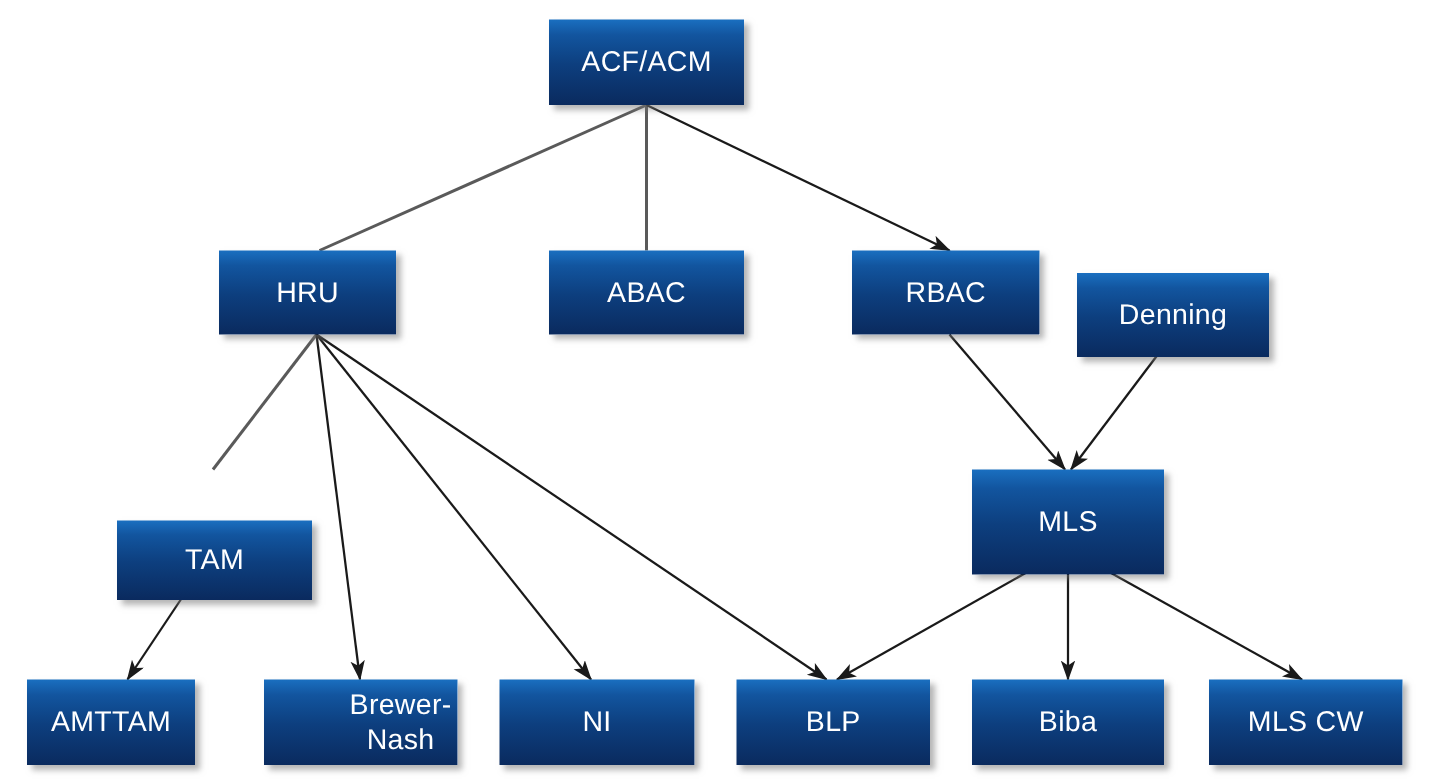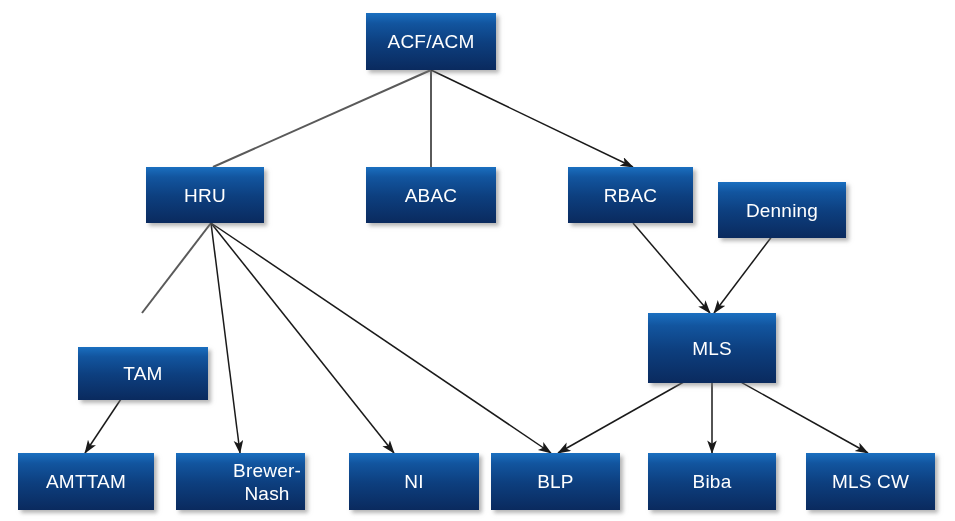--- a/index.html
+++ b/index.html
@@ -72,22 +72,22 @@
   </svg>
 
   <div id="nodes-group">
       <div class="node" style="left: 366px; top: 13px; width: 130px; height: 57px;"><span>ACF/ACM</span></div>
       <div class="node" style="left: 146px; top: 167px; width: 118px; height: 56px; justify-content: center;"><span>HRU</span></div>
       <div class="node" style="left: 366px; top: 167px; width: 130px; height: 56px;"><span>ABAC</span></div>
       <div class="node" style="left: 568px; top: 167px; width: 125px; height: 56px;"><span>RBAC</span></div>
       <div class="node" style="left: 718px; top: 167px; width: 128px; height: 56px; margin-top: 15px;"><span>Denning</span></div>
       <div class="node" style="left: 78px; top: 313px; width: 130px; height: 53px; margin-top: 34px;"><span>TAM</span></div>
       <div class="node" style="left: 648px; top: 313px; width: 128px; height: 70px;"><span>MLS</span></div>
-      <div class="node" style="left: 18px; top: 453px; width: 136px; height: 57px;"><span>AMTTAM</span></div>
+      <div class="node" style="left: 18px; top: 453px; width: 112px; height: 57px;"><span>AMTTAM</span></div>
       <div class="node" style="left: 176px; top: 453px; width: 129px; height: 57px; justify-content: flex-end;"><span>Brewer-
 Nash</span></div>
-      <div class="node" style="left: 333px; top: 453px; width: 130px; height: 57px; margin-left: 16px;"><span>NI</span></div>
+      <div class="node" style="left: 333px; top: 453px; width: 130px; height: 57px;"><span>NI</span></div>
       <div class="node" style="left: 491px; top: 453px; width: 129px; height: 57px;"><span>BLP</span></div>
       <div class="node" style="left: 648px; top: 453px; width: 128px; height: 57px;"><span>Biba</span></div>
       <div class="node" style="left: 806px; top: 453px; width: 129px; height: 57px;"><span>MLS CW</span></div>
     </div>
 
 </div>
 
 </body></html>

